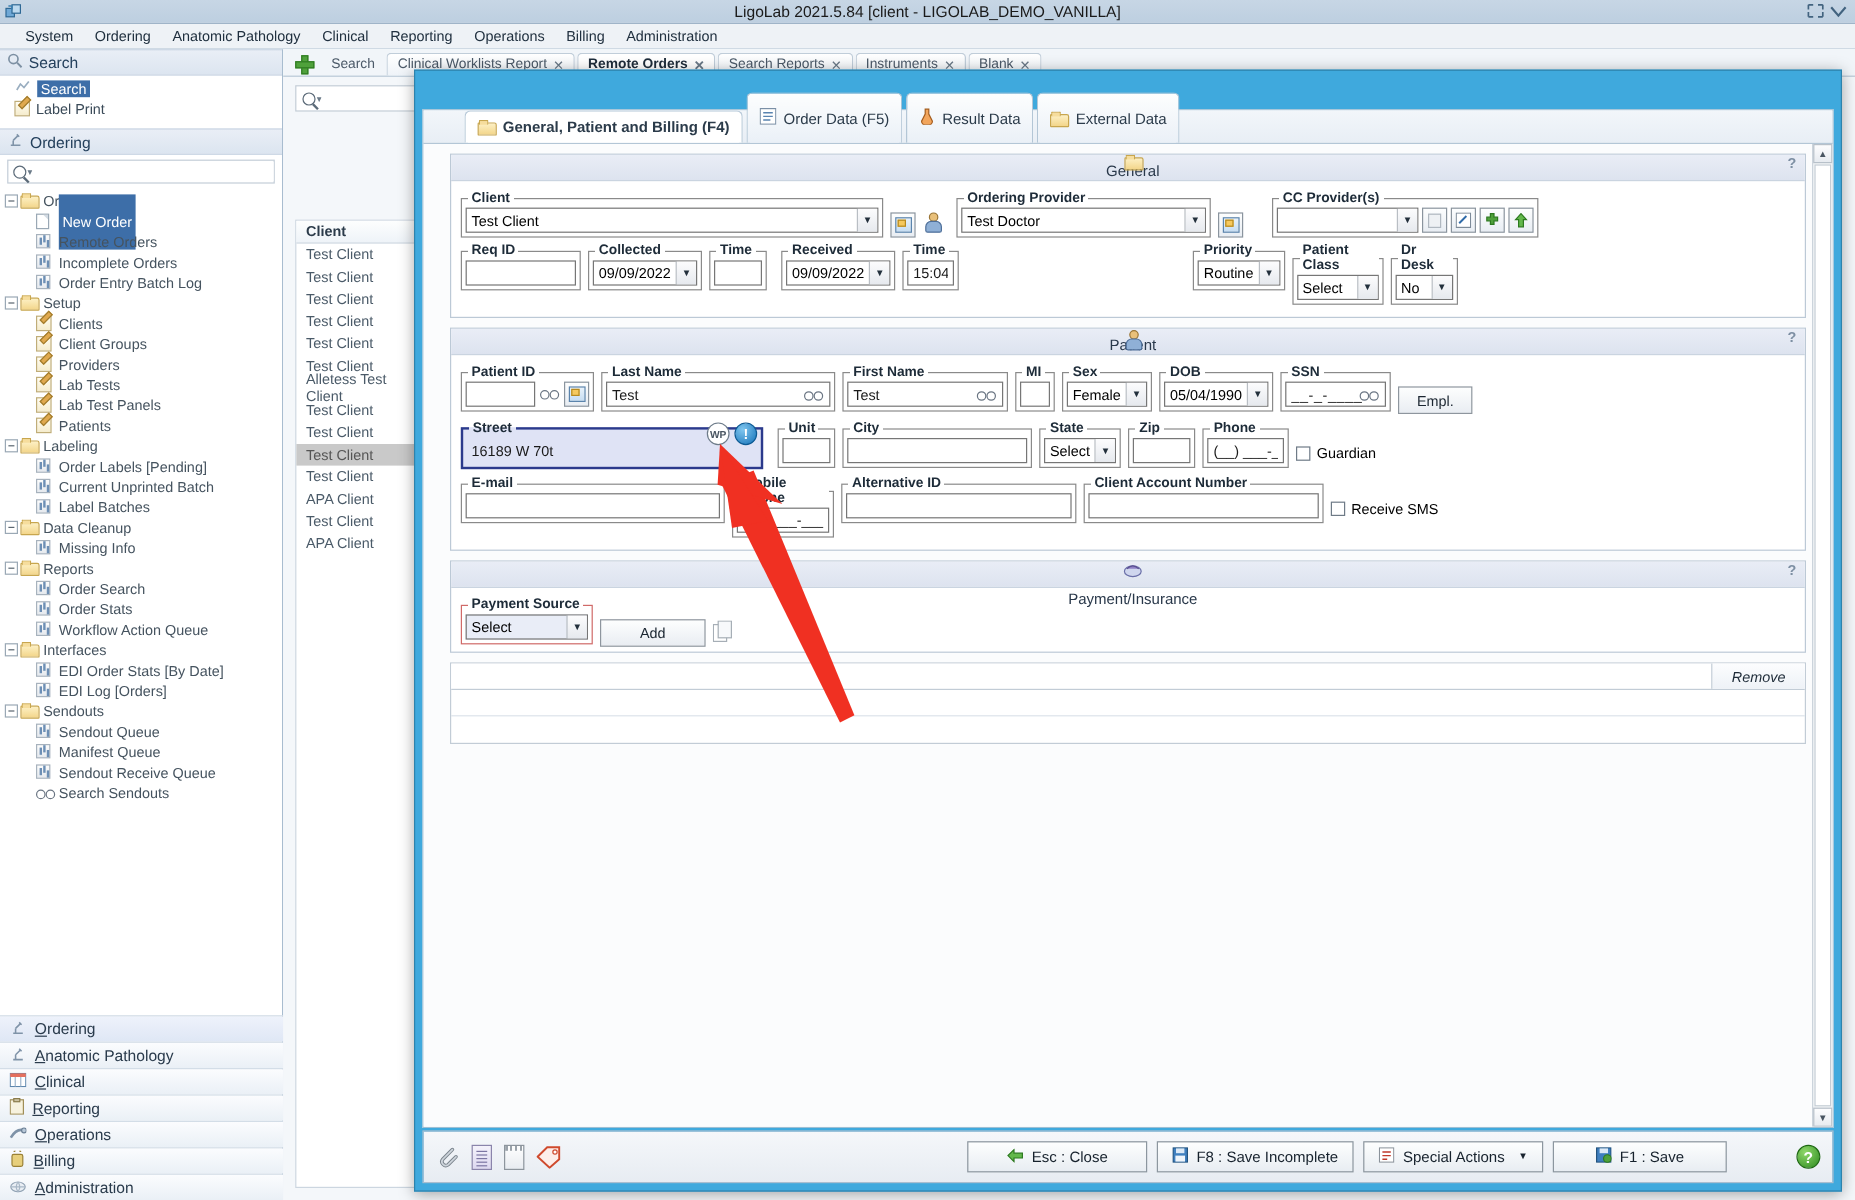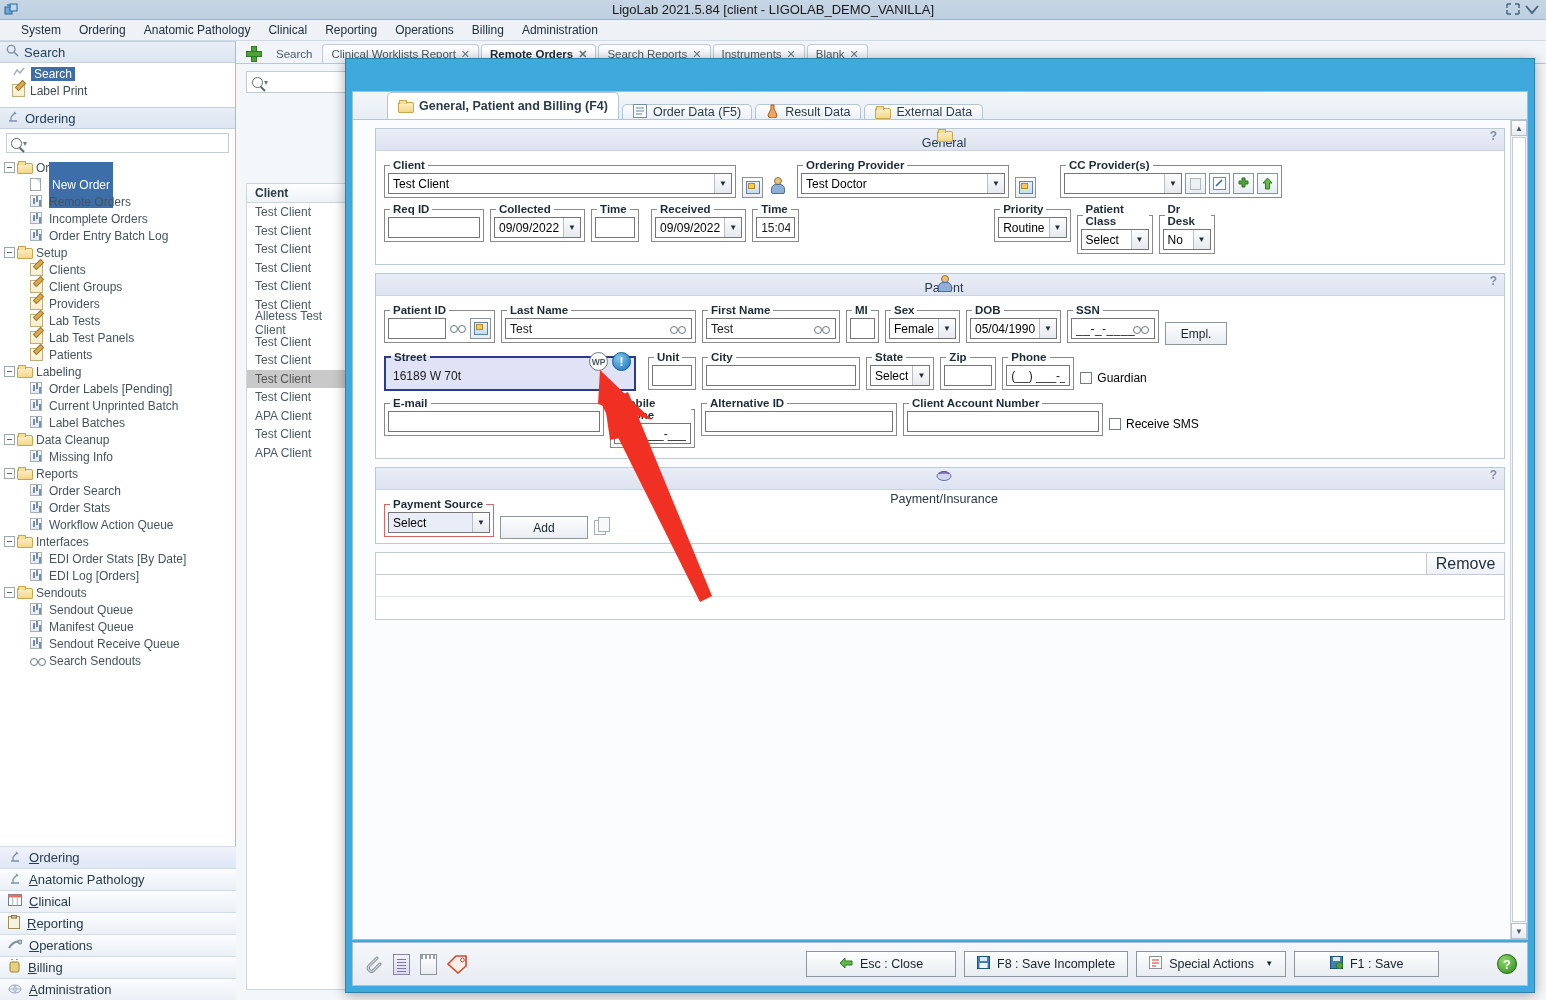--- a/index.html
+++ b/index.html
@@ -203,21 +203,21 @@
   }
   .dlg-body {
     position: absolute; left: 6px; right: 6px; top: 32px; bottom: 52px;
     background: #f7f9fb; border: 1px solid #9ebfd4;
   }
   .tabrow {
     height: 28px; display:flex; align-items: flex-end; padding-left: 34px;
     background: linear-gradient(#f2f6fa,#e8eef5); border-bottom: 1px solid #b3c6d6;
   }
   .dtab {
-    height: 15px; display:flex; align-items:center; gap:6px; padding: 0 10px;
+    height: 42px; display:flex; align-items:center; gap:6px; padding: 0 10px;
     border: 1px solid #b3c6d6; border-bottom: none; border-radius: 5px 5px 0 0;
     background: linear-gradient(#fdfefe,#eaf0f7); font-size: 12.5px; color:#2b3b4a;
     margin-right: 3px; position: relative; cursor:pointer;
   }
   .dtab.active { background: #fff; font-weight: bold; height: 27px; z-index:2; }
 
   .dlg-content {
     position:absolute; left:0; right:0; top:28px; bottom:0; background:#fbfcfd; overflow:hidden;
   }
   .vscroll {
@@ -309,21 +309,21 @@
 
   .grid-area {
     margin: 8px 22px 0 22px; border:1px solid #c2ccd6; background:#fff;
   }
   .grid-hdr {
     height: 22px; display:flex; justify-content:flex-end; align-items:stretch;
     border-bottom:1px solid #c2ccd6; background:#fff;
   }
   .grid-hdr .removecell {
     width: 78px; border-left:1px solid #c2ccd6; display:flex; align-items:center; justify-content:center;
-    font-size:16px; color:#1e2b38; background: linear-gradient(#fcfdfe,#eef2f7);
+    font-size:12px; color:#1e2b38; background: linear-gradient(#fcfdfe,#eef2f7); font-style: italic;
   }
   .grid-row { height: 22px; border-bottom:1px solid #dce3ea; }
 
   
   .dlg-footer {
     position:absolute; left:6px; right:6px; bottom:6px; height: 44px;
     background: linear-gradient(#f5f7fa,#e7ecf2); border:1px solid #a9bed0;
     display:flex; align-items:center; padding: 0 10px; gap: 8px;
   }
   .footer-icons { display:flex; align-items:center; gap:10px; }

